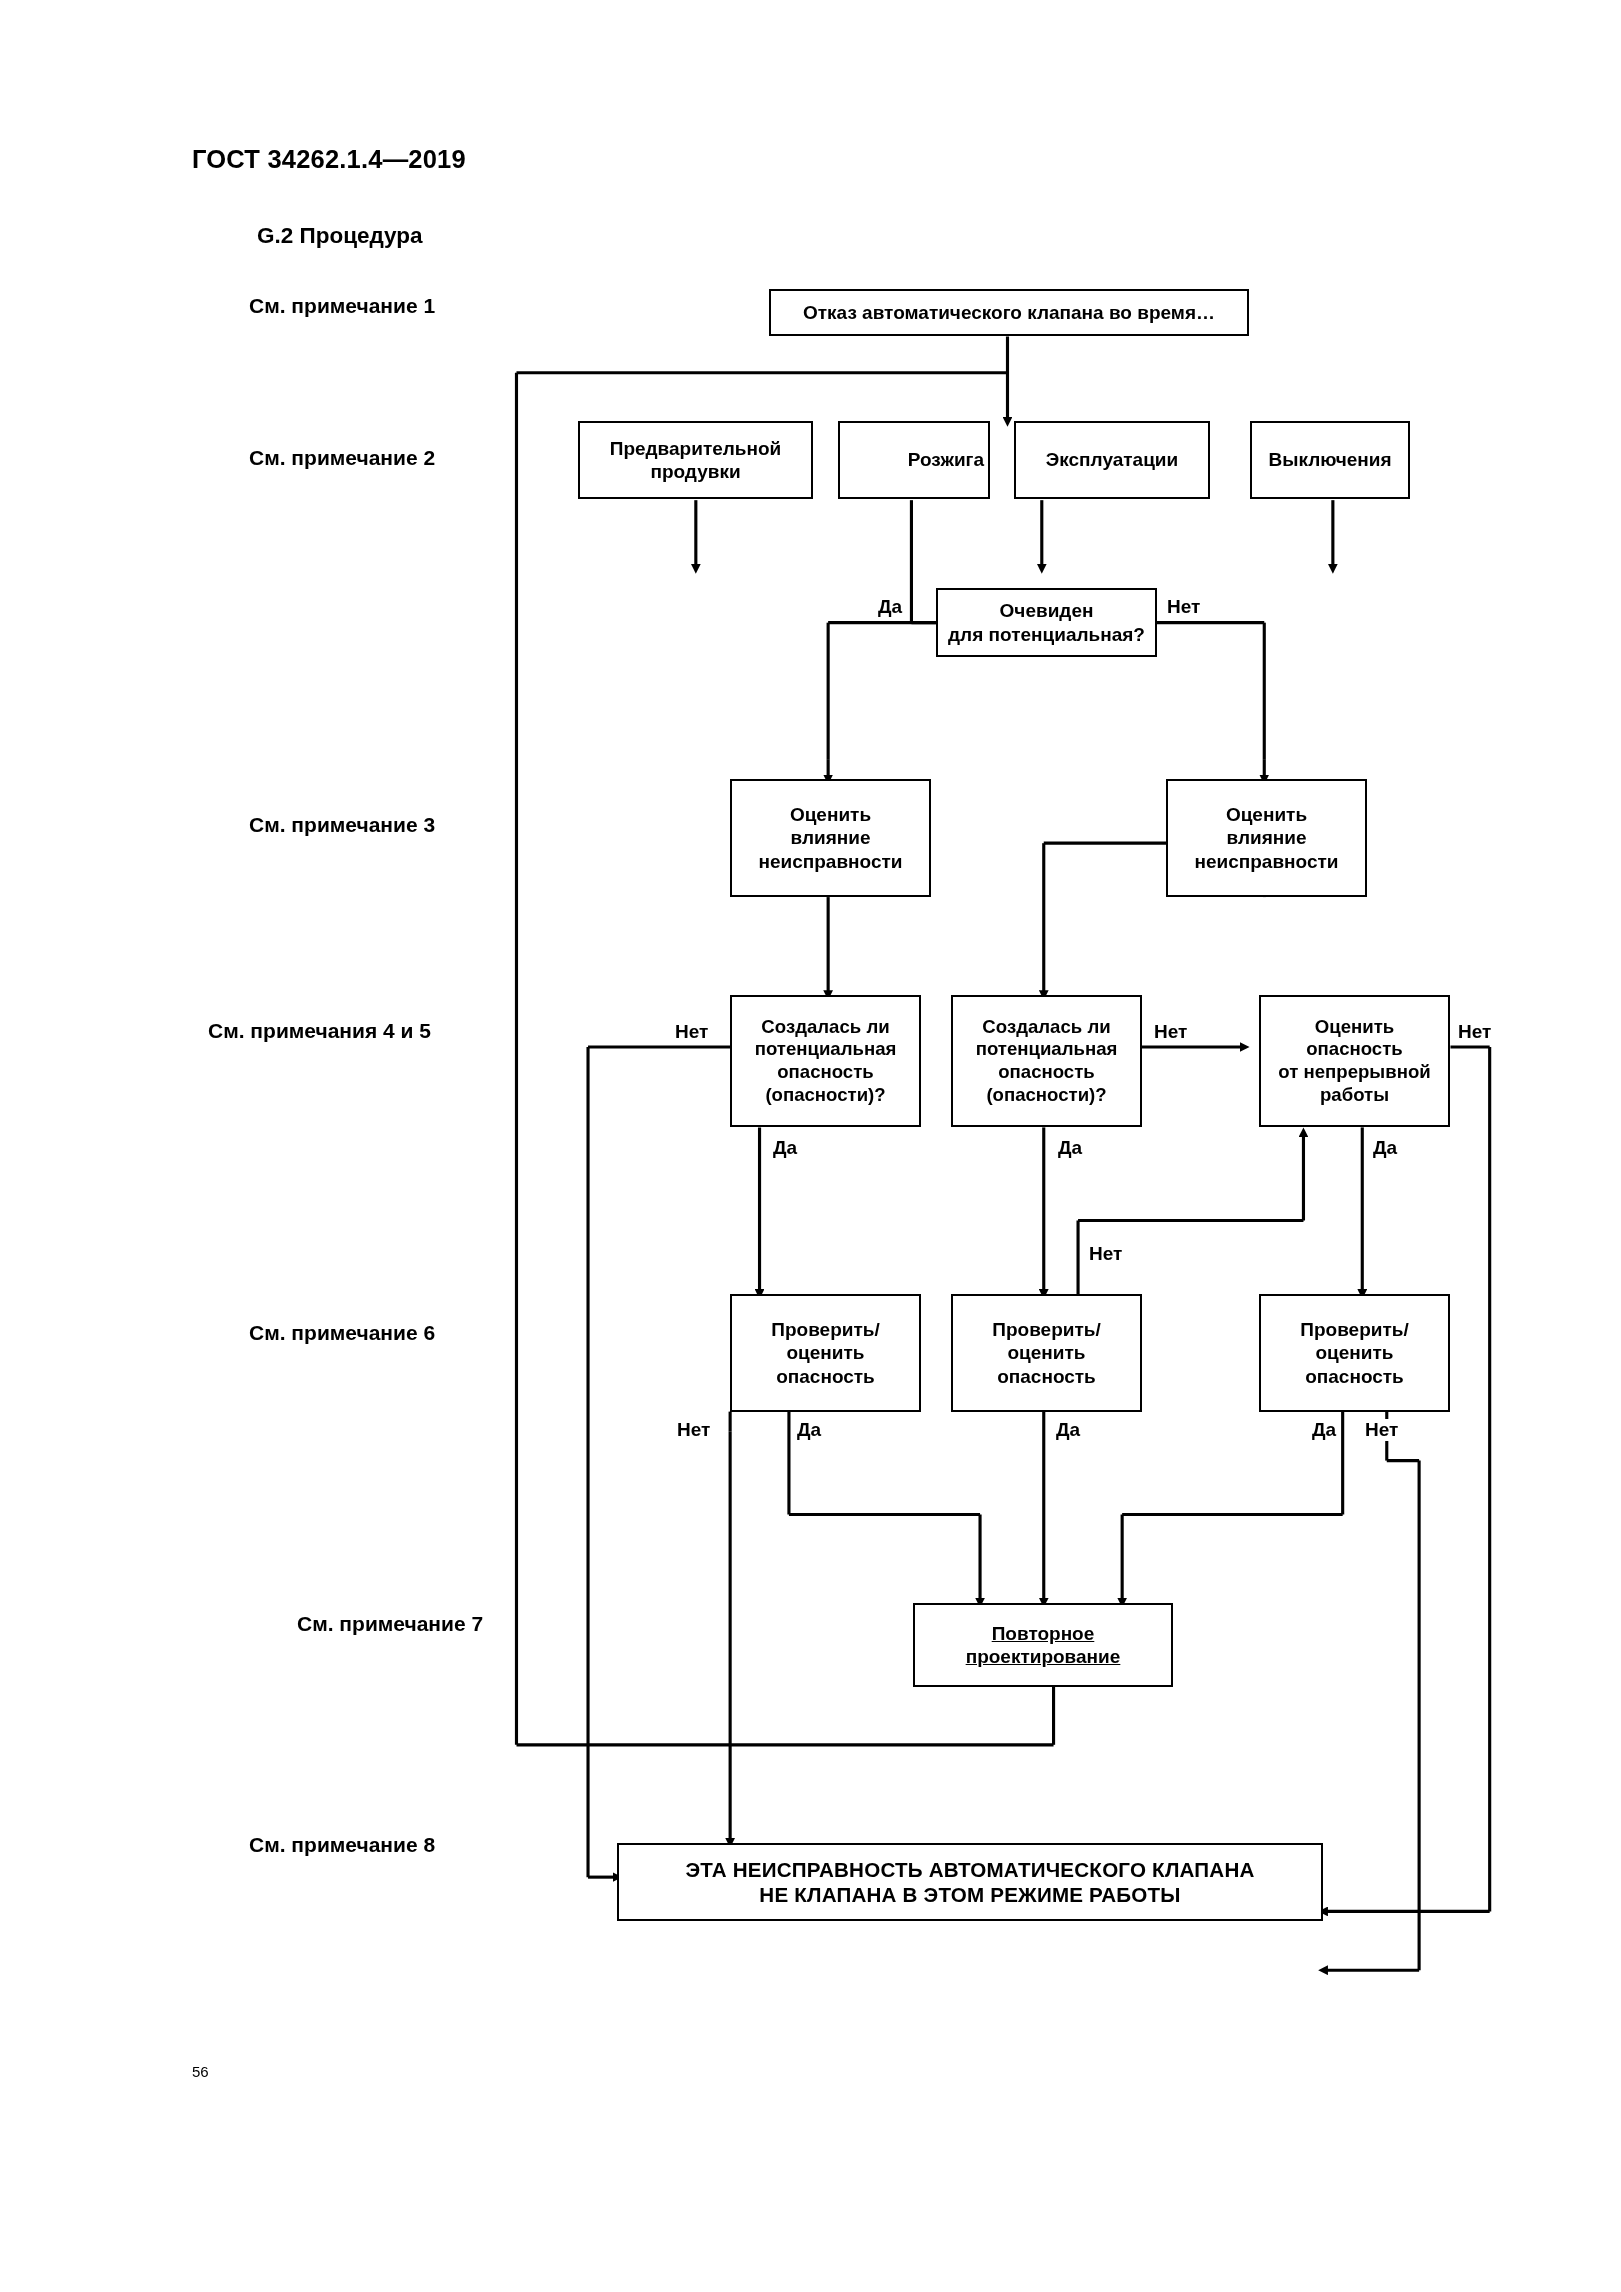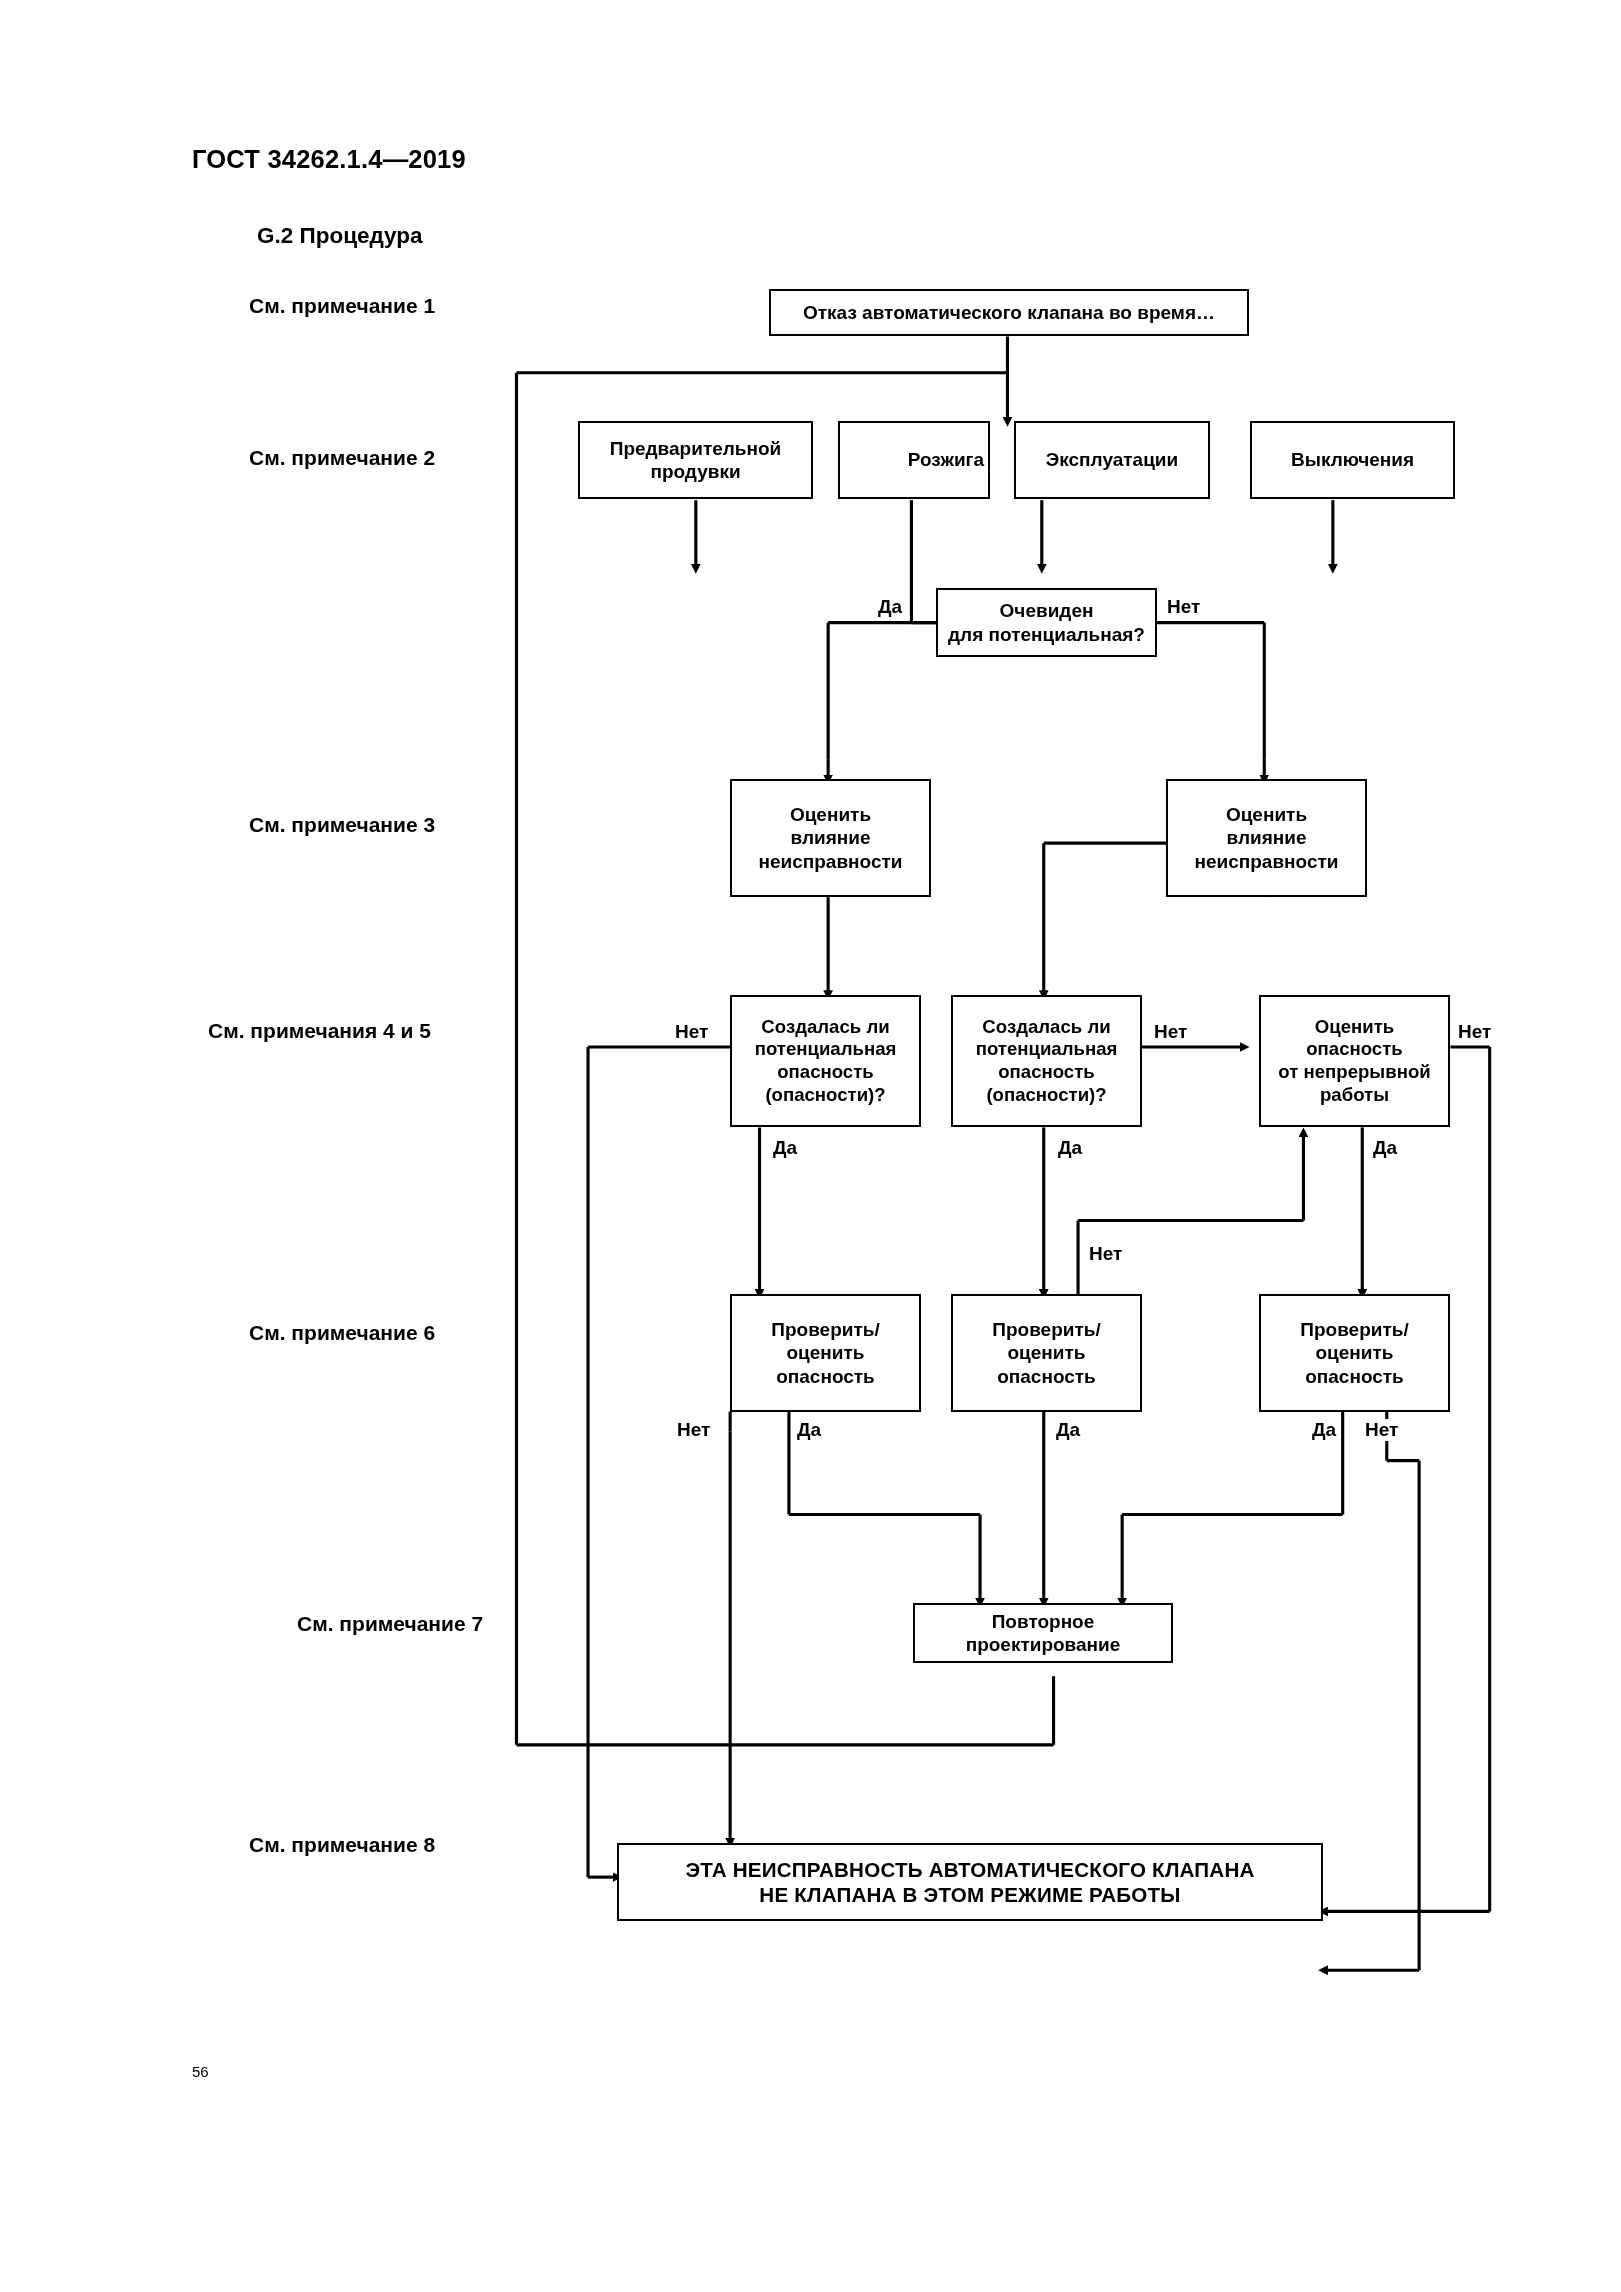--- a/index.html
+++ b/index.html
@@ -198,21 +198,21 @@
   </div>
 
   <div class="node" style="left:838px; top:421px; width:152px; height:78px;justify-content:flex-end;">
     <span>Розжига</span>
   </div>
 
   <div class="node" style="left:1014px; top:421px; width:196px; height:78px;">
     <span>Эксплуатации</span>
   </div>
 
-  <div class="node" style="left:1250px; top:421px; width:205px; height:78px;">
+  <div class="node" style="left:1250px; top:421px; width:160px; height:78px;">
     <span>Выключения</span>
   </div>
 
   <div class="node" style="left:936px; top:588px; width:221px; height:69px; flex-direction:column;">
     <span>Очевиден</span>
     <span>для потенциальная?</span>
   </div>
 
   <div class="node" style="left:730px; top:779px; width:201px; height:118px; flex-direction:column;">
     <span>Оценить</span>
@@ -258,21 +258,21 @@
     <span>оценить</span>
     <span>опасность</span>
   </div>
 
   <div class="node" style="left:1259px; top:1294px; width:191px; height:118px; flex-direction:column;">
     <span>Проверить/</span>
     <span>оценить</span>
     <span>опасность</span>
   </div>
 
-  <div class="node" style="left:913px; top:1603px; width:260px; height:60px; flex-direction:column;">
+  <div class="node" style="left:913px; top:1603px; width:260px; height:84px; flex-direction:column;text-decoration:underline;">
     <span>Повторное</span>
     <span>проектирование</span>
   </div>
 
   <div class="node caps" style="left:617px; top:1843px; width:706px; height:78px; flex-direction:column;">
     <span>ЭТА НЕИСПРАВНОСТЬ АВТОМАТИЧЕСКОГО КЛАПАНА</span>
     <span>НЕ КЛАПАНА В ЭТОМ РЕЖИМЕ РАБОТЫ</span>
   </div>
 
   <div class="edge-label" style="left:877px; top:596px;">Да</div>

